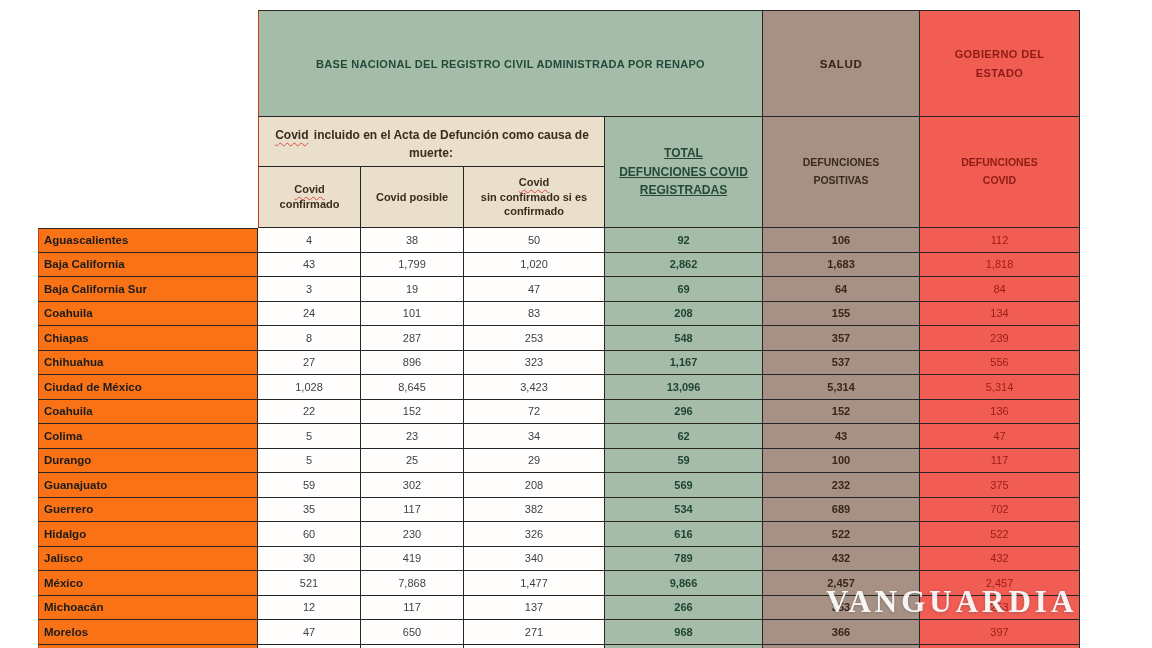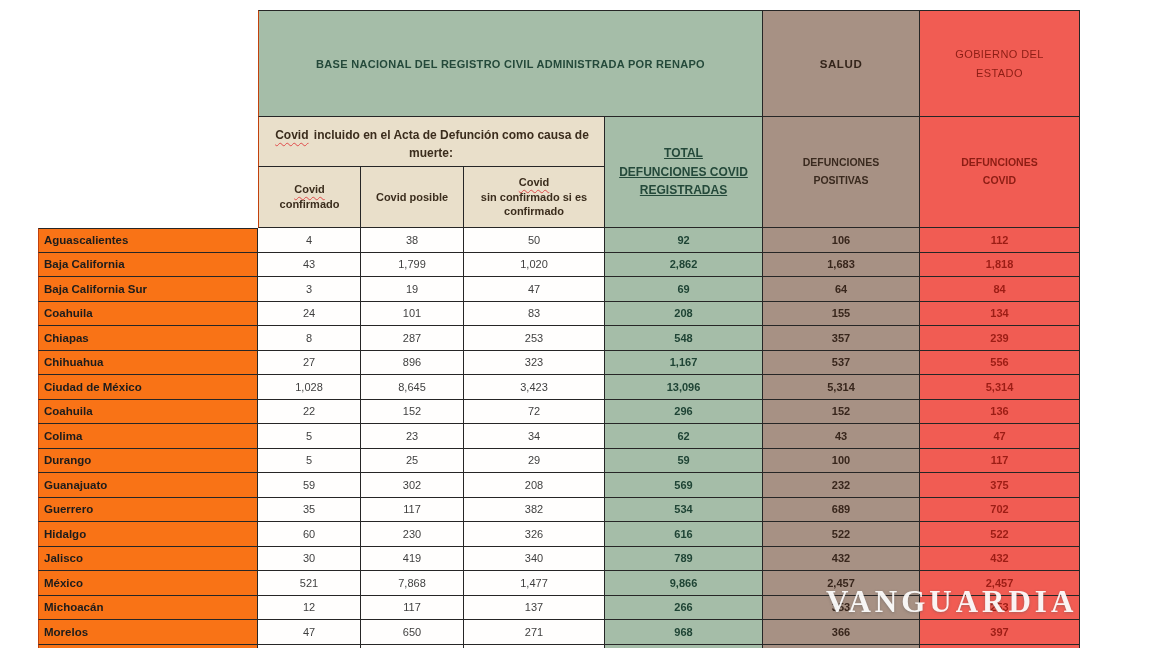--- a/index.html
+++ b/index.html
@@ -23,39 +23,39 @@
   .h-positivas{grid-area:2/6/4/7;} .h-covid{grid-area:2/7/4/8;}
   .h-confirmado{grid-area:3/2/4/3;} .h-posible{grid-area:3/3/4/4;} .h-sin{grid-area:3/4/4/5;}
 
   
   .green{background:#a5bda8;} .taupe{background:#a79184;} .red{background:#f15c53;}
   .beige{background:#e9dfca;} .white{background:#fffefd;}
 
   
   .h-renapo{color:#24493a;font-weight:bold;font-size:11px;letter-spacing:.3px;text-align:center;padding:0 8px;}
   .h-salud{color:#33241a;font-weight:bold;font-size:11.5px;letter-spacing:.6px;}
-  .h-estado{color:#8c1d14;font-weight:normal;font-size:11px;letter-spacing:.4px;white-space:pre-line;text-align:center;line-height:1.7;}
+  .h-estado{color:#8c1d14;font-weight:bold;font-size:11px;letter-spacing:.4px;white-space:pre-line;text-align:center;line-height:1.7;}
   .h-acta{color:#3b2d1d;font-weight:bold;font-size:12px;text-align:center;padding:2px 14px;line-height:1.5;display:block;padding-top:9px;}
   .h-total{color:#24493a;font-weight:bold;font-size:12px;white-space:pre-line;text-align:center;line-height:1.55;text-decoration:underline;}
   .h-positivas{color:#3a2a1f;font-weight:bold;font-size:10.5px;white-space:pre-line;text-align:center;line-height:1.7;}
   .h-covid{color:#8c1d14;font-weight:bold;font-size:10.5px;white-space:pre-line;text-align:center;line-height:1.7;}
   .h-confirmado,.h-posible,.h-sin{color:#3b2d1d;font-weight:bold;font-size:11px;text-align:center;
     padding:2px 6px;line-height:1.35;flex-wrap:wrap;align-content:center;}
   .h-confirmado span,.h-sin span,.h-acta span{padding:0 1px;}
   .sq{text-decoration:underline;text-decoration-style:wavy;text-decoration-color:#e04a4a;
       text-decoration-thickness:1px;text-underline-offset:3px;}
 
   
   .state{background:#f97316;justify-content:flex-start;padding-left:5px;
          font-weight:bold;font-size:11.5px;color:#1c1c1c;}
   .num{font-size:11px;}
   .num.white{color:#3f3f3f;}
   .num.total{color:#1f4435;font-weight:bold;}
   .num.positivas{color:#38261c;font-weight:bold;}
-  .num.covid-estado{color:#9c1d15;font-weight:bold;}
+  .num.covid-estado{color:#9c1d15;font-weight:normal;}
 
   #watermark{position:absolute;left:826px;top:584px;z-index:5;
     font-family:"Liberation Serif",serif;font-weight:bold;font-size:31px;
     letter-spacing:4px;color:rgba(255,255,255,0.93);
     text-shadow:0 1px 3px rgba(90,90,90,0.45);pointer-events:none;}
 </style>
 </head>
 <body>
 
 <div id="stage">

